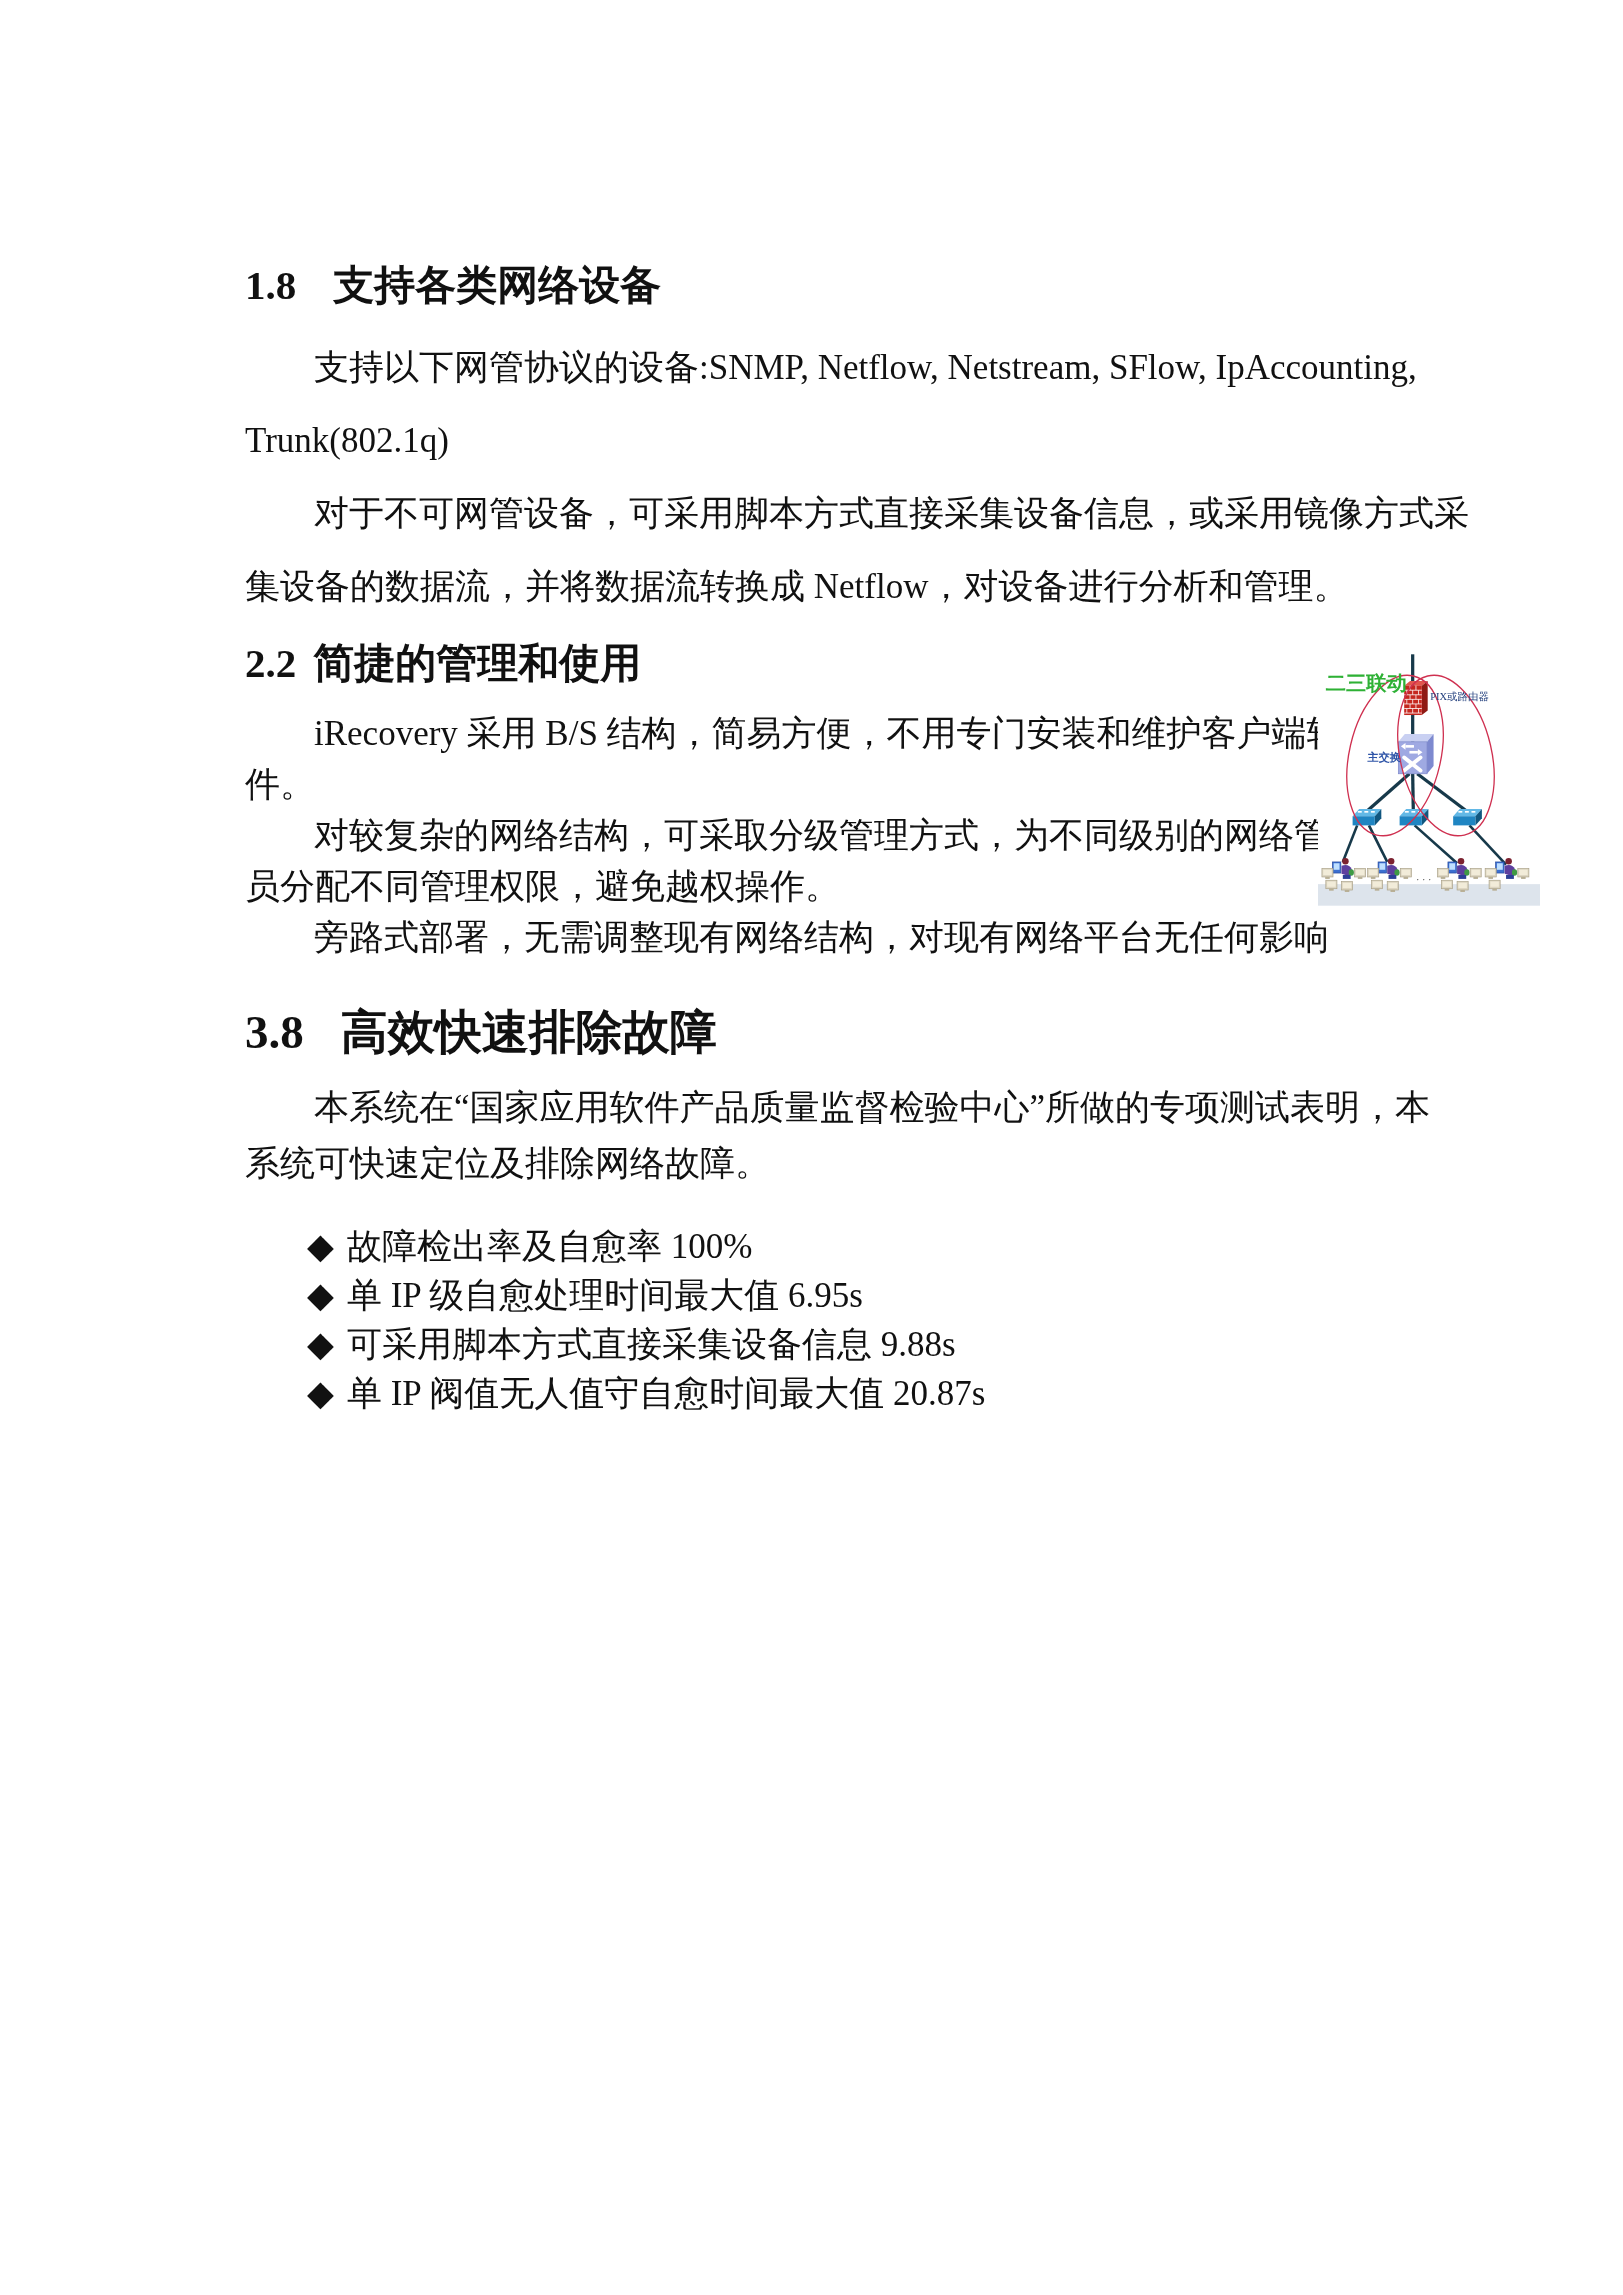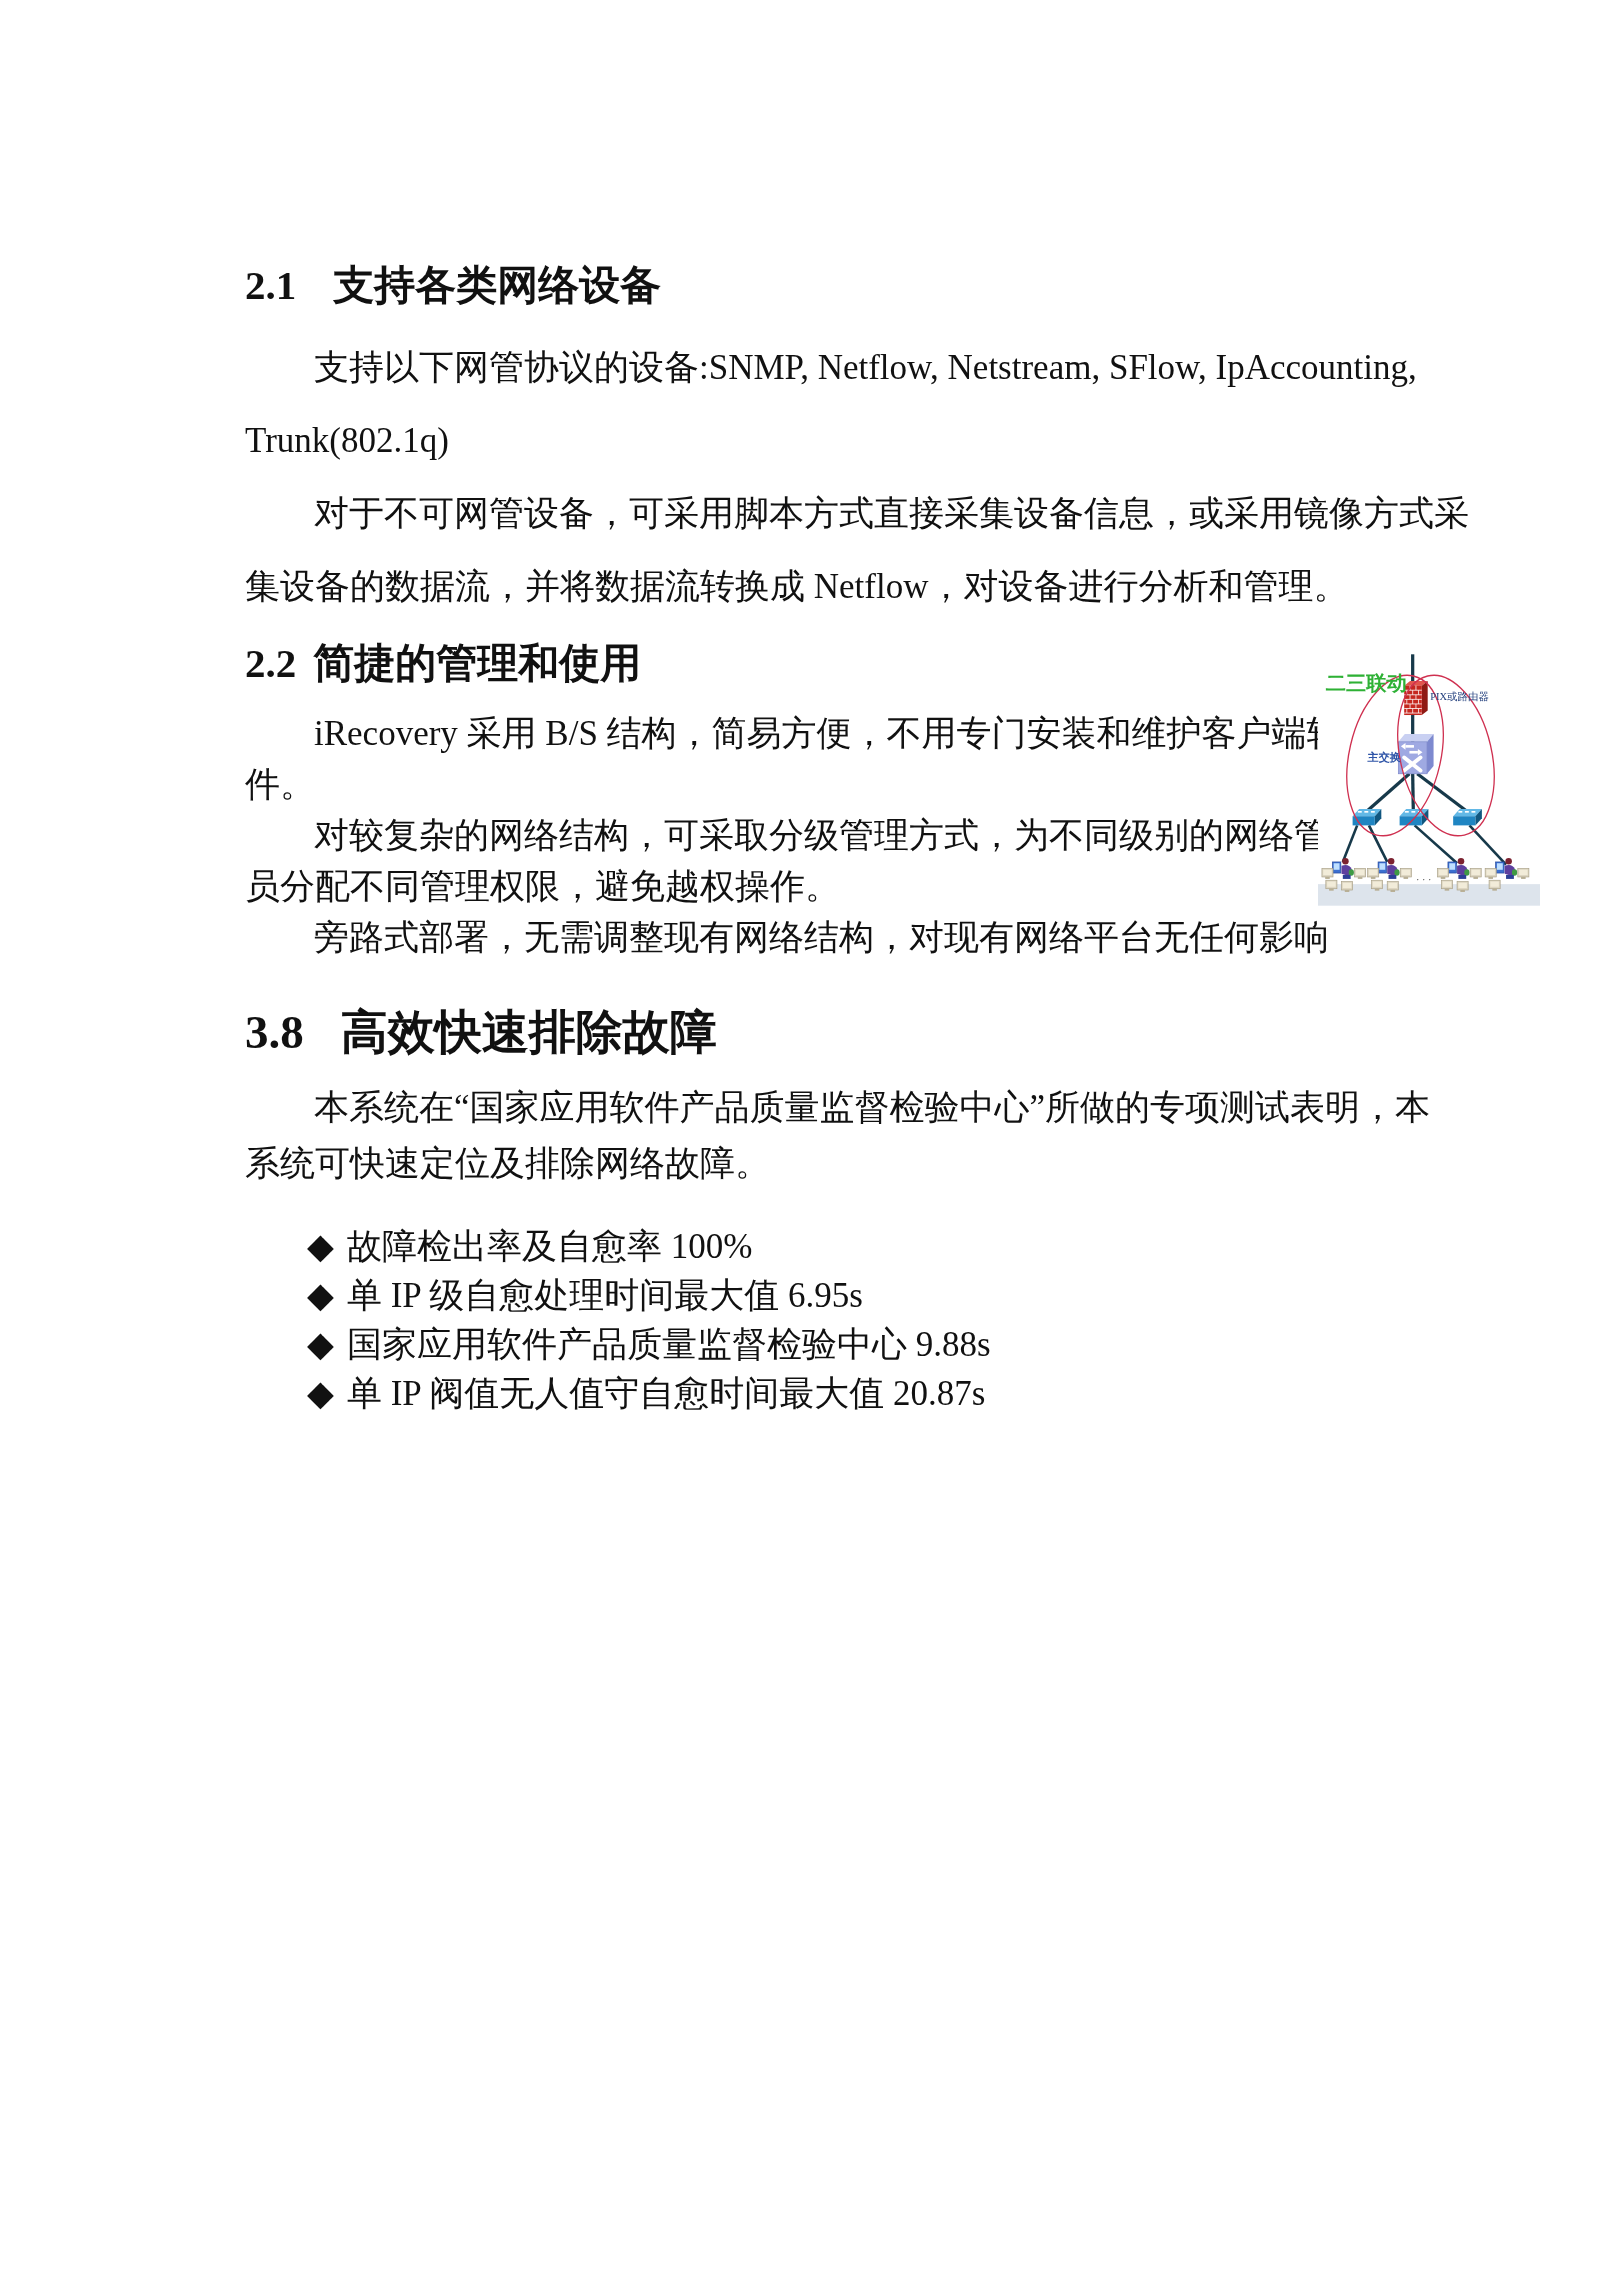--- a/index.html
+++ b/index.html
@@ -27,41 +27,41 @@
   figure.diagram { position:absolute; left:1302px; top:638px; width:222px; height:252px; margin:16px; }
   figure.diagram svg { display:block; }
   .svg-label-sans { font-family:"Liberation Sans","DejaVu Sans",sans-serif; }
 </style>
 </head>
 <body>
 
 <div class="page">
   <div class="content">
 
-    <h2 class="h21"><span class="hnum-wide">2.1</span><span>支持各类网络设备</span></h2>
+    <h2 class="h21"><span class="hnum-wide">1.8</span><span>支持各类网络设备</span></h2>
     <div class="line b1 indent mt30">支持以下网管协议的设备:SNMP, Netflow, Netstream, SFlow, IpAccounting,</div>
     <div class="line b1">Trunk(802.1q)</div>
     <div class="line b1 indent">对于不可网管设备，可采用脚本方式直接采集设备信息，或采用镜像方式采</div>
     <div class="line b1">集设备的数据流，并将数据流转换成 Netflow，对设备进行分析和管理。</div>
 
     <h2 class="h22"><span class="hnum-narrow">2.2</span><span>简捷的管理和使用</span></h2>
     <div class="line b2 indent mt28">iRecovery 采用 B/S 结构，简易方便，不用专门安装和维护客户端软</div>
     <div class="line b2">件。</div>
     <div class="line b2 indent">对较复杂的网络结构，可采取分级管理方式，为不同级别的网络管理</div>
     <div class="line b2">员分配不同管理权限，避免越权操作。</div>
     <div class="line b2 indent">旁路式部署，无需调整现有网络结构，对现有网络平台无任何影响</div>
 
     <h2 class="h23"><span class="hnum-wide">3.8</span><span>高效快速排除故障</span></h2>
     <div class="line b3 indent mt28">本系统在“国家应用软件产品质量监督检验中心”所做的专项测试表明，本</div>
     <div class="line b3">系统可快速定位及排除网络故障。</div>
 
     <ul class="metrics">
       <li><span class="marker">◆</span><span>故障检出率及自愈率 100%</span></li>
       <li><span class="marker">◆</span><span>单 IP 级自愈处理时间最大值 6.95s</span></li>
-      <li><span class="marker">◆</span><span>国家应用软件产品质量监督检验中心 9.88s</span></li>
+      <li><span class="marker">◆</span><span>可采用脚本方式直接采集设备信息 9.88s</span></li>
       <li><span class="marker">◆</span><span>单 IP 阀值无人值守自愈时间最大值 20.87s</span></li>
     </ul>
   </div>
 
   <figure class="diagram">
     <svg width="222" height="252" viewBox="0 0 340 385" xmlns="http://www.w3.org/2000/svg">
 
       <rect x="0" y="0" width="340" height="385" fill="#ffffff"></rect>
       <rect x="0" y="352" width="340" height="33" fill="#dde4ec"></rect>
 

